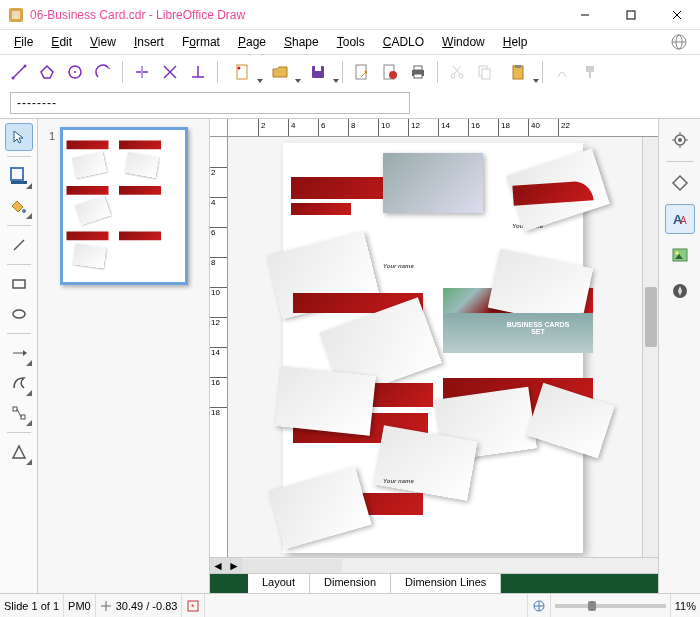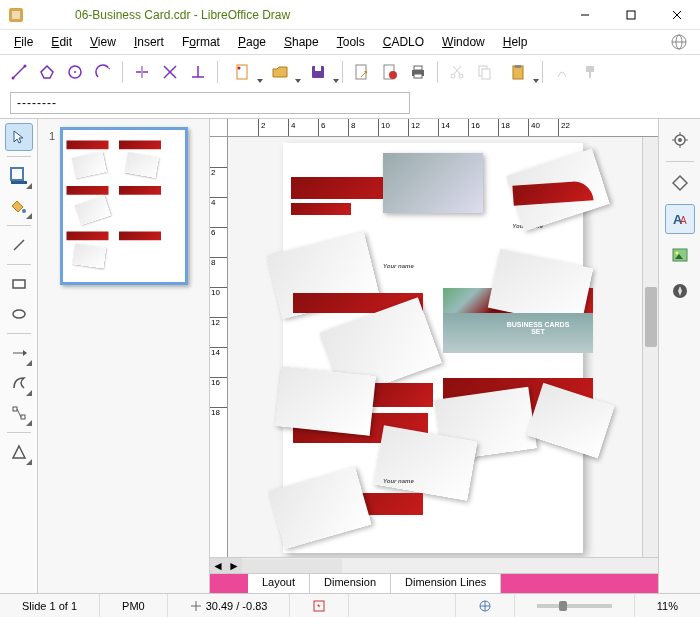--- a/index.html
+++ b/index.html
@@ -1,20 +1,20 @@
 <!DOCTYPE html>
 <html><head>
 <meta charset="utf-8">
 <style>
 * { box-sizing: border-box; margin: 0; padding: 0; font-family: "Segoe UI", Tahoma, sans-serif; }
 body { width: 700px; height: 617px; background: #fff; overflow: hidden; font-size: 12px; }
 
 .titlebar { height: 30px; display: flex; align-items: center; padding: 0 0 0 8px; background: #fff; border-bottom: 1px solid #e5e5e5; }
 .titlebar .icon { width: 16px; height: 16px; margin-right: 6px; }
-.titlebar .title { flex: 1; font-size: 12px; color: #4d7c0f; margin-left: 45px; }
+.titlebar .title { flex: 1; font-size: 12px; color: #ec4899; }
 .titlebar .winbtn { width: 46px; height: 30px; display: flex; align-items: center; justify-content: center; }
 .titlebar .winbtn svg { width: 10px; height: 10px; }
 
 .menubar { height: 24px; display: flex; align-items: center; padding: 0 6px; gap: 2px; }
 .menubar .menu { padding: 2px 8px; cursor: default; }
 .menubar .menu u { text-decoration: underline; }
 .menubar .spacer { flex: 1; }
 .menubar .globe { width: 18px; height: 18px; margin-right: 6px; }
 
 .toolbar { height: 34px; display: flex; align-items: center; padding: 0 6px; gap: 2px; border-top: 1px solid #ddd; }
@@ -54,34 +54,34 @@
 .page { position: absolute; left: 55px; top: 6px; width: 300px; height: 410px; background: #fff; box-shadow: 4px 4px 8px rgba(0,0,0,0.25); }
 
 .card { position: absolute; background: linear-gradient(135deg, #e8e8e8, #fff); box-shadow: 2px 2px 5px rgba(0,0,0,0.3); }
 .redband { position: absolute; background: linear-gradient(135deg, #8a0e0e, #c81b1b); }
 .txt { position: absolute; font-size: 6px; color: #555; font-weight: bold; font-style: italic; }
 .bigl { position: absolute; font-size: 7px; color: #fff; font-weight: bold; text-align: center; }
 
 .hscroll { height: 16px; background: #eee; border-top: 1px solid #ccc; display: flex; align-items: center;}
 .hscroll .arrow { width: 16px; height: 16px; display: flex; align-items: center; justify-content: center; background: #ddd; }
 .hscroll .track { flex: 0 0 100px; height: 14px; background: #e4e4e4; }
-.tabs { height: 20px; display: flex; background: #ec4899; border-top: 1px solid #ccc; }
+.tabs { height: 20px; display: flex; background: #14532d; border-top: 1px solid #ccc; }
 .tabs .tab { padding: 2px 14px; border-right: 1px solid #ccc; font-size: 11px; background: #fff; }
 .tabs .tab:first-child { background: #eaeaea; font-weight: 500; }
 
 .vscroll { width: 16px; background: #eee; border-left: 1px solid #ccc; position: relative;}
 .vscroll .thumb2 { position: absolute; left: 2px; width: 12px; top: 150px; height: 60px; background: #bbb; border-radius: 2px;}
 
 .rightpanel { width: 42px; background: #f7f7f7; border-left: 1px solid #ccc; display: flex; flex-direction: column; align-items: center; padding-top: 6px; gap: 6px;}
 .rightpanel .rbtn { width: 30px; height: 30px; display: flex; align-items: center; justify-content: center; border: 1px solid transparent; border-radius: 3px;}
 .rightpanel .rbtn.selected { border: 1px solid #7da9d1; background: #e2eefa;}
 .rightpanel .sep { width: 28px; height: 1px; background: #ccc;}
 
 .statusbar { height: 24px; border-top: 1px solid #ccc; display: flex; align-items: center; font-size: 11px; background: #f7f7f7; }
-.statusbar .cell { padding: 0 22px; border-right: 1px solid #ddd; height: 100%; display: flex; align-items: center; gap: 4px;}
+.statusbar .cell { padding: 0 4px; border-right: 1px solid #ddd; height: 100%; display: flex; align-items: center; gap: 4px;}
 .statusbar .cell:last-child { border-right: none; margin-left: auto;}
 
 .thumb-content { transform: scale(0.35); transform-origin: top left; width: 360px; height: 440px; position: relative; }
 </style>
 </head>
 <body>
 
 <div class="titlebar">
   <span class="icon">
     <svg viewBox="0 0 16 16">

